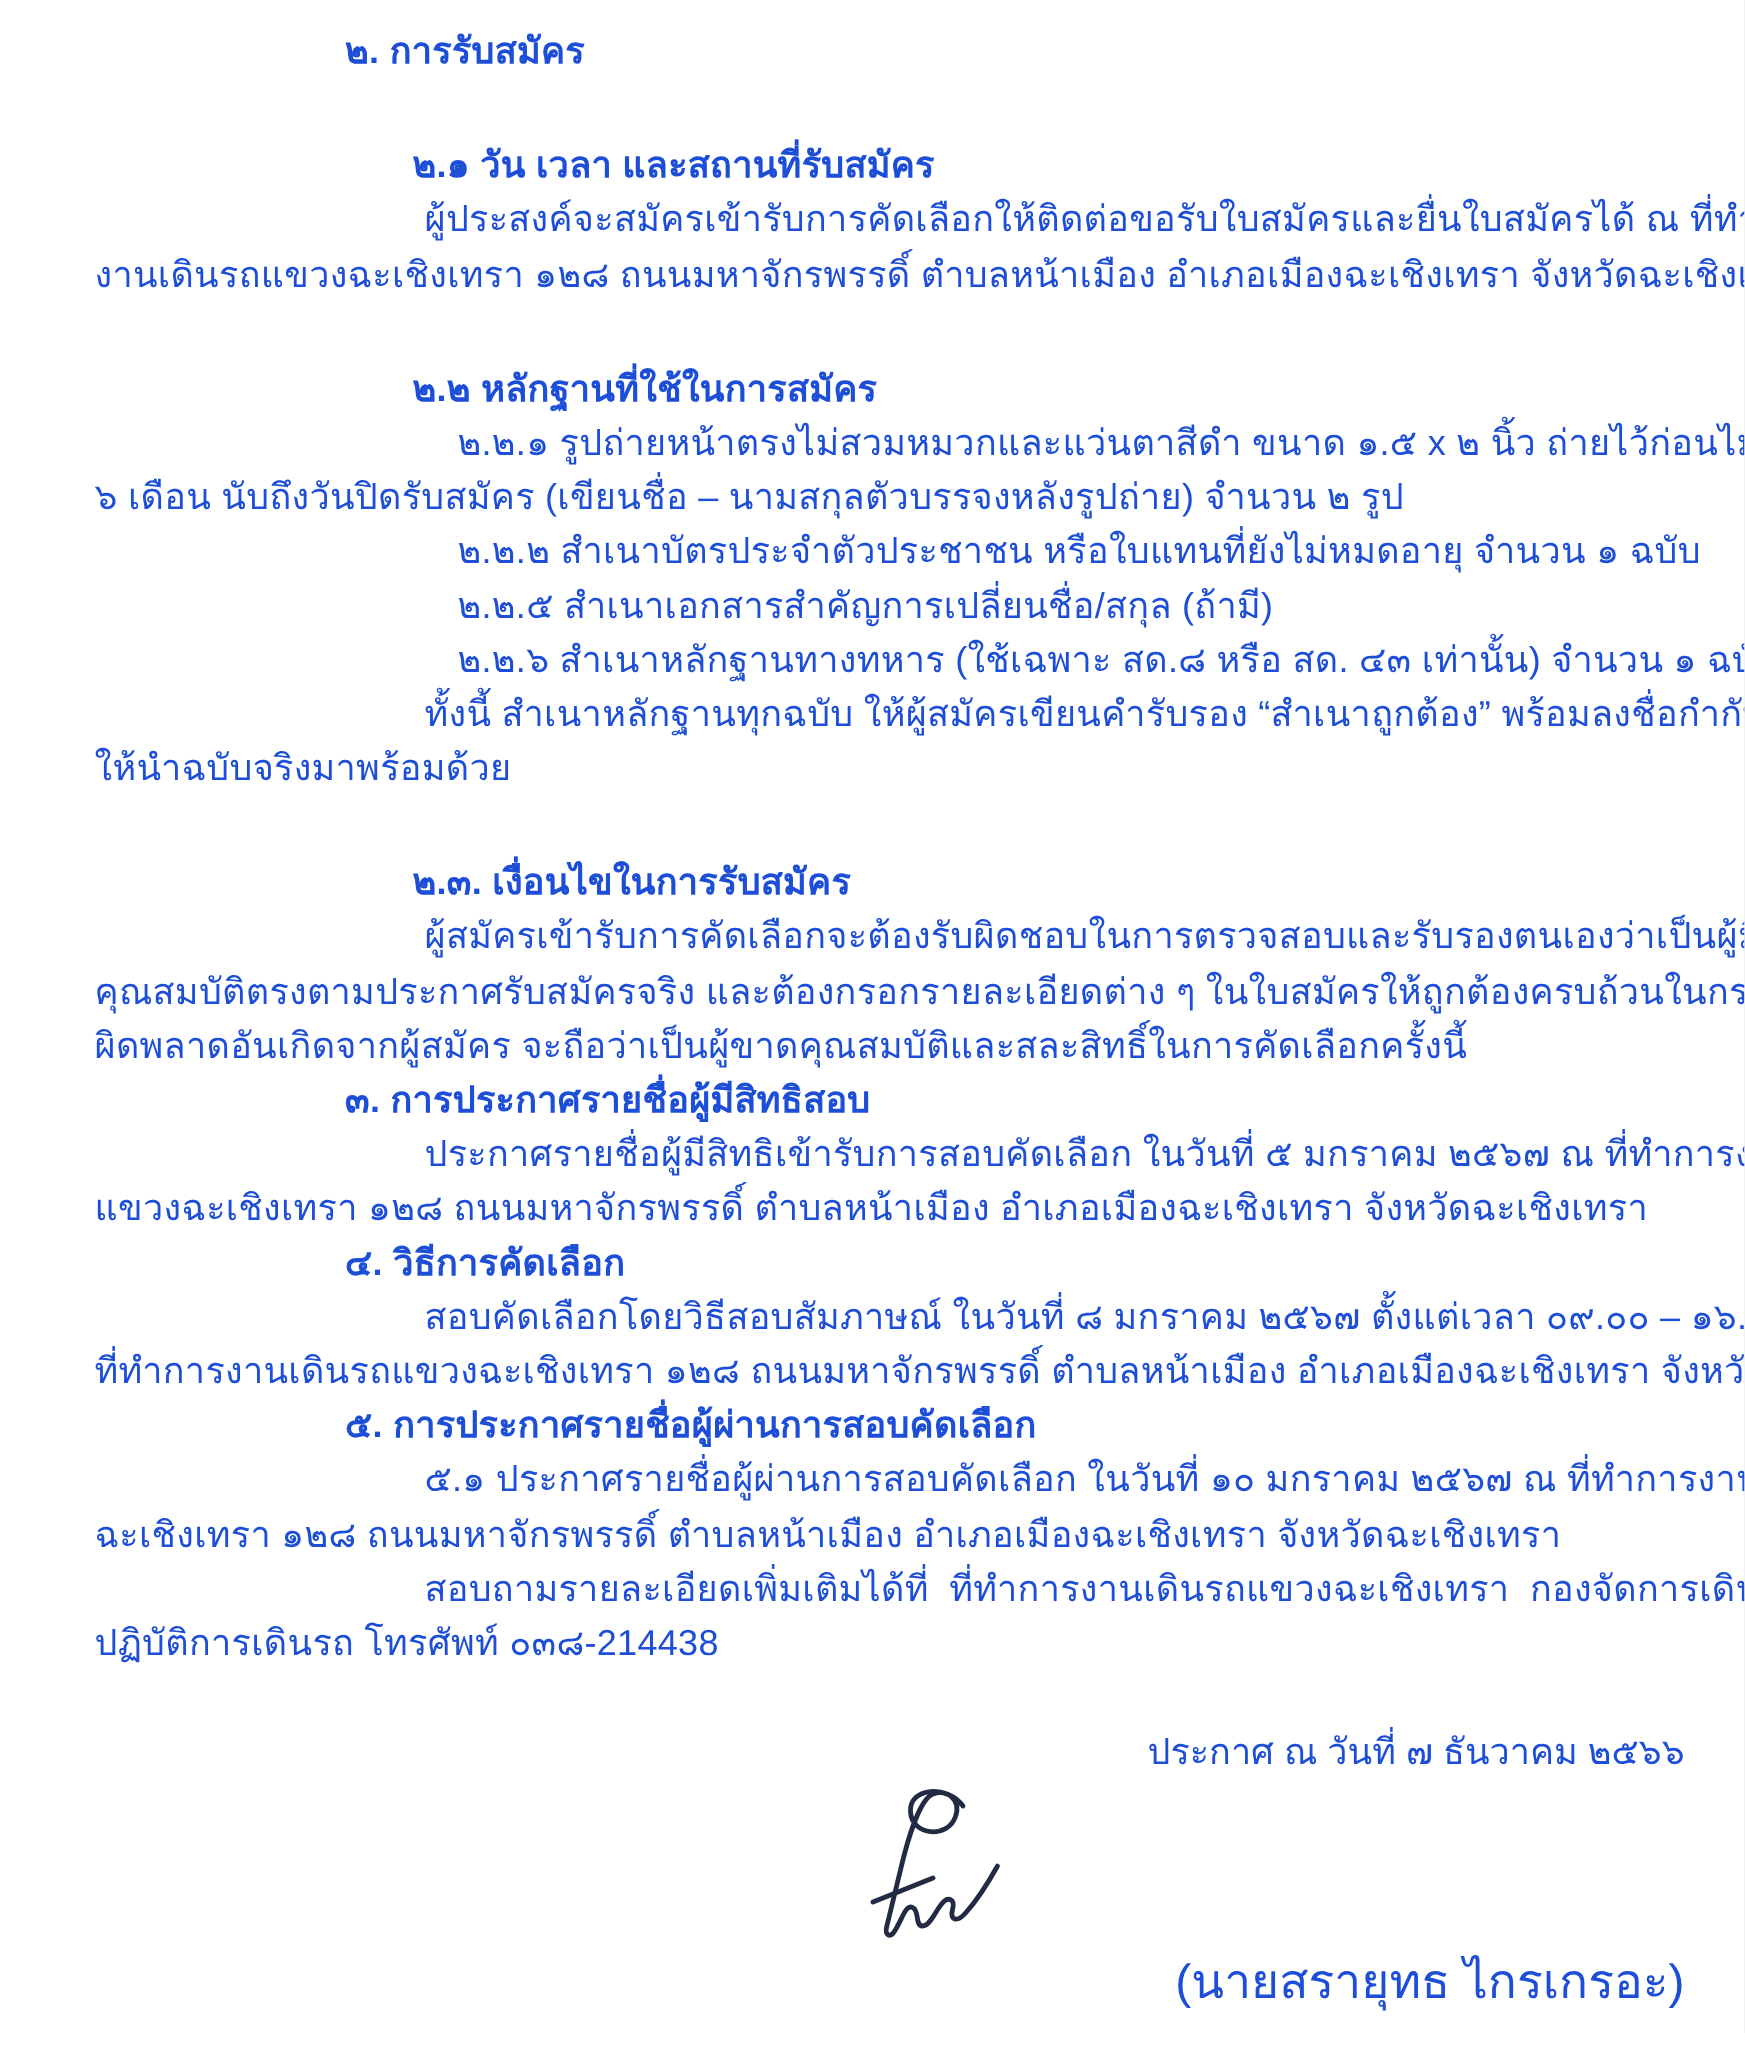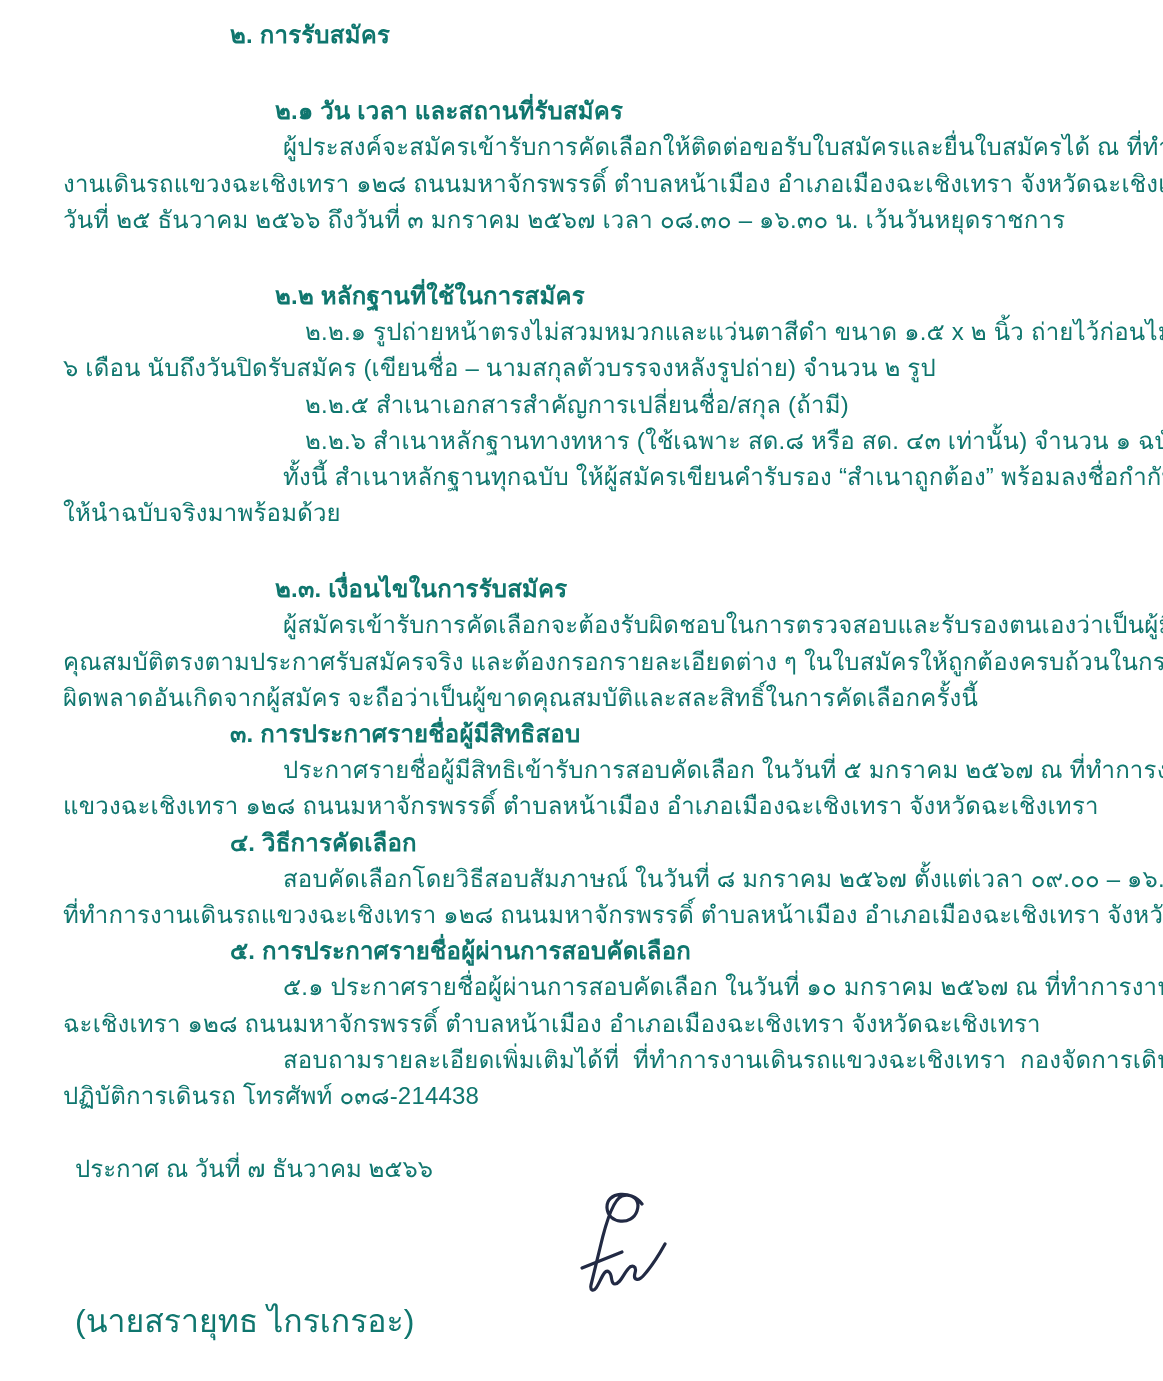--- a/index.html
+++ b/index.html
@@ -2,21 +2,21 @@
 <html><head>
 <meta charset="utf-8">
 <style>
   html, body { margin: 0; padding: 0; background: #e8e8e8; }
   .page {
     position: relative;
     width: 1163px;
     height: 1381px;
     margin: 0 auto;
     background: #ffffff;
-    color: #0f766e;
+    color: #1d4ed8;
     font-family: "Liberation Sans", "DejaVu Sans", sans-serif;
     overflow: hidden;
   }
   .doc {
     position: absolute;
     top: 17px;
     left: 63px;
     right: 52px;
   }
   .line {
@@ -26,21 +26,21 @@
     height: 36.2px;
     letter-spacing: 0.2px;
   }
   .section-heading { margin-left: 167px; font-weight: bold; }
   .sub-heading     { margin-left: 212px; font-weight: bold; margin-top: 40px; }
   .list-item       { margin-left: 242px; }
   .para-first      { margin-left: 220px; }
   .para-cont       { margin-left: 0; }
   .closing {
     margin-top: 37px;
-    text-align: left;
+    text-align: right;
     transform: translateX(12px);
   }
   .closing .date-line {
     font-size: 24px;
     line-height: 36.2px;
     white-space: pre;
   }
   .sig-wrap {
     height: 114px;
     display: flex;
@@ -58,24 +58,24 @@
 <body>
 
 <div class="page">
   <div class="doc">
 
     <div id="doc-lines">
         <div class="line section-heading">๒. การรับสมัคร</div>
         <div class="line sub-heading">๒.๑ วัน เวลา และสถานที่รับสมัคร</div>
         <div class="line para-first">ผู้ประสงค์จะสมัครเข้ารับการคัดเลือกให้ติดต่อขอรับใบสมัครและยื่นใบสมัครได้ ณ ที่ทำการ</div>
         <div class="line para-cont">งานเดินรถแขวงฉะเชิงเทรา ๑๒๘ ถนนมหาจักรพรรดิ์ ตำบลหน้าเมือง อำเภอเมืองฉะเชิงเทรา จังหวัดฉะเชิงเทรา ตั้งแต่</div>
-        <div class="line para-cont">วันที่ ๒๕ ธันวาคม ๒๕๖๖ ถึงวันที่ ๓ มกราคม ๒๕๖๗ เวลา ๐๘.๓๐ – ๑๖.๓๐ น. เว้นวันหยุดราชการ</div>
         <div class="line sub-heading">๒.๒ หลักฐานที่ใช้ในการสมัคร</div>
         <div class="line list-item">๒.๒.๑ รูปถ่ายหน้าตรงไม่สวมหมวกและแว่นตาสีดำ ขนาด ๑.๕ x ๒ นิ้ว ถ่ายไว้ก่อนไม่เกิน</div>
         <div class="line para-cont">๖ เดือน นับถึงวันปิดรับสมัคร (เขียนชื่อ – นามสกุลตัวบรรจงหลังรูปถ่าย) จำนวน ๒ รูป</div>
+        <div class="line list-item">๒.๒.๒ สำเนาบัตรประจำตัวประชาชน หรือใบแทนที่ยังไม่หมดอายุ จำนวน ๑ ฉบับ</div>
         <div class="line list-item">๒.๒.๕ สำเนาเอกสารสำคัญการเปลี่ยนชื่อ/สกุล (ถ้ามี)</div>
         <div class="line list-item">๒.๒.๖ สำเนาหลักฐานทางทหาร (ใช้เฉพาะ สด.๘ หรือ สด. ๔๓ เท่านั้น) จำนวน ๑ ฉบับ</div>
         <div class="line para-first">ทั้งนี้ สำเนาหลักฐานทุกฉบับ ให้ผู้สมัครเขียนคำรับรอง “สำเนาถูกต้อง” พร้อมลงชื่อกำกับและ</div>
         <div class="line para-cont">ให้นำฉบับจริงมาพร้อมด้วย</div>
         <div class="line sub-heading">๒.๓. เงื่อนไขในการรับสมัคร</div>
         <div class="line para-first">ผู้สมัครเข้ารับการคัดเลือกจะต้องรับผิดชอบในการตรวจสอบและรับรองตนเองว่าเป็นผู้มี</div>
         <div class="line para-cont">คุณสมบัติตรงตามประกาศรับสมัครจริง และต้องกรอกรายละเอียดต่าง ๆ ในใบสมัครให้ถูกต้องครบถ้วนในกรณีที่มีความ</div>
         <div class="line para-cont">ผิดพลาดอันเกิดจากผู้สมัคร จะถือว่าเป็นผู้ขาดคุณสมบัติและสละสิทธิ์ในการคัดเลือกครั้งนี้</div>
         <div class="line section-heading">๓. การประกาศรายชื่อผู้มีสิทธิสอบ</div>
         <div class="line para-first">ประกาศรายชื่อผู้มีสิทธิเข้ารับการสอบคัดเลือก ในวันที่ ๕ มกราคม ๒๕๖๗ ณ ที่ทำการงานเดินรถ</div>

